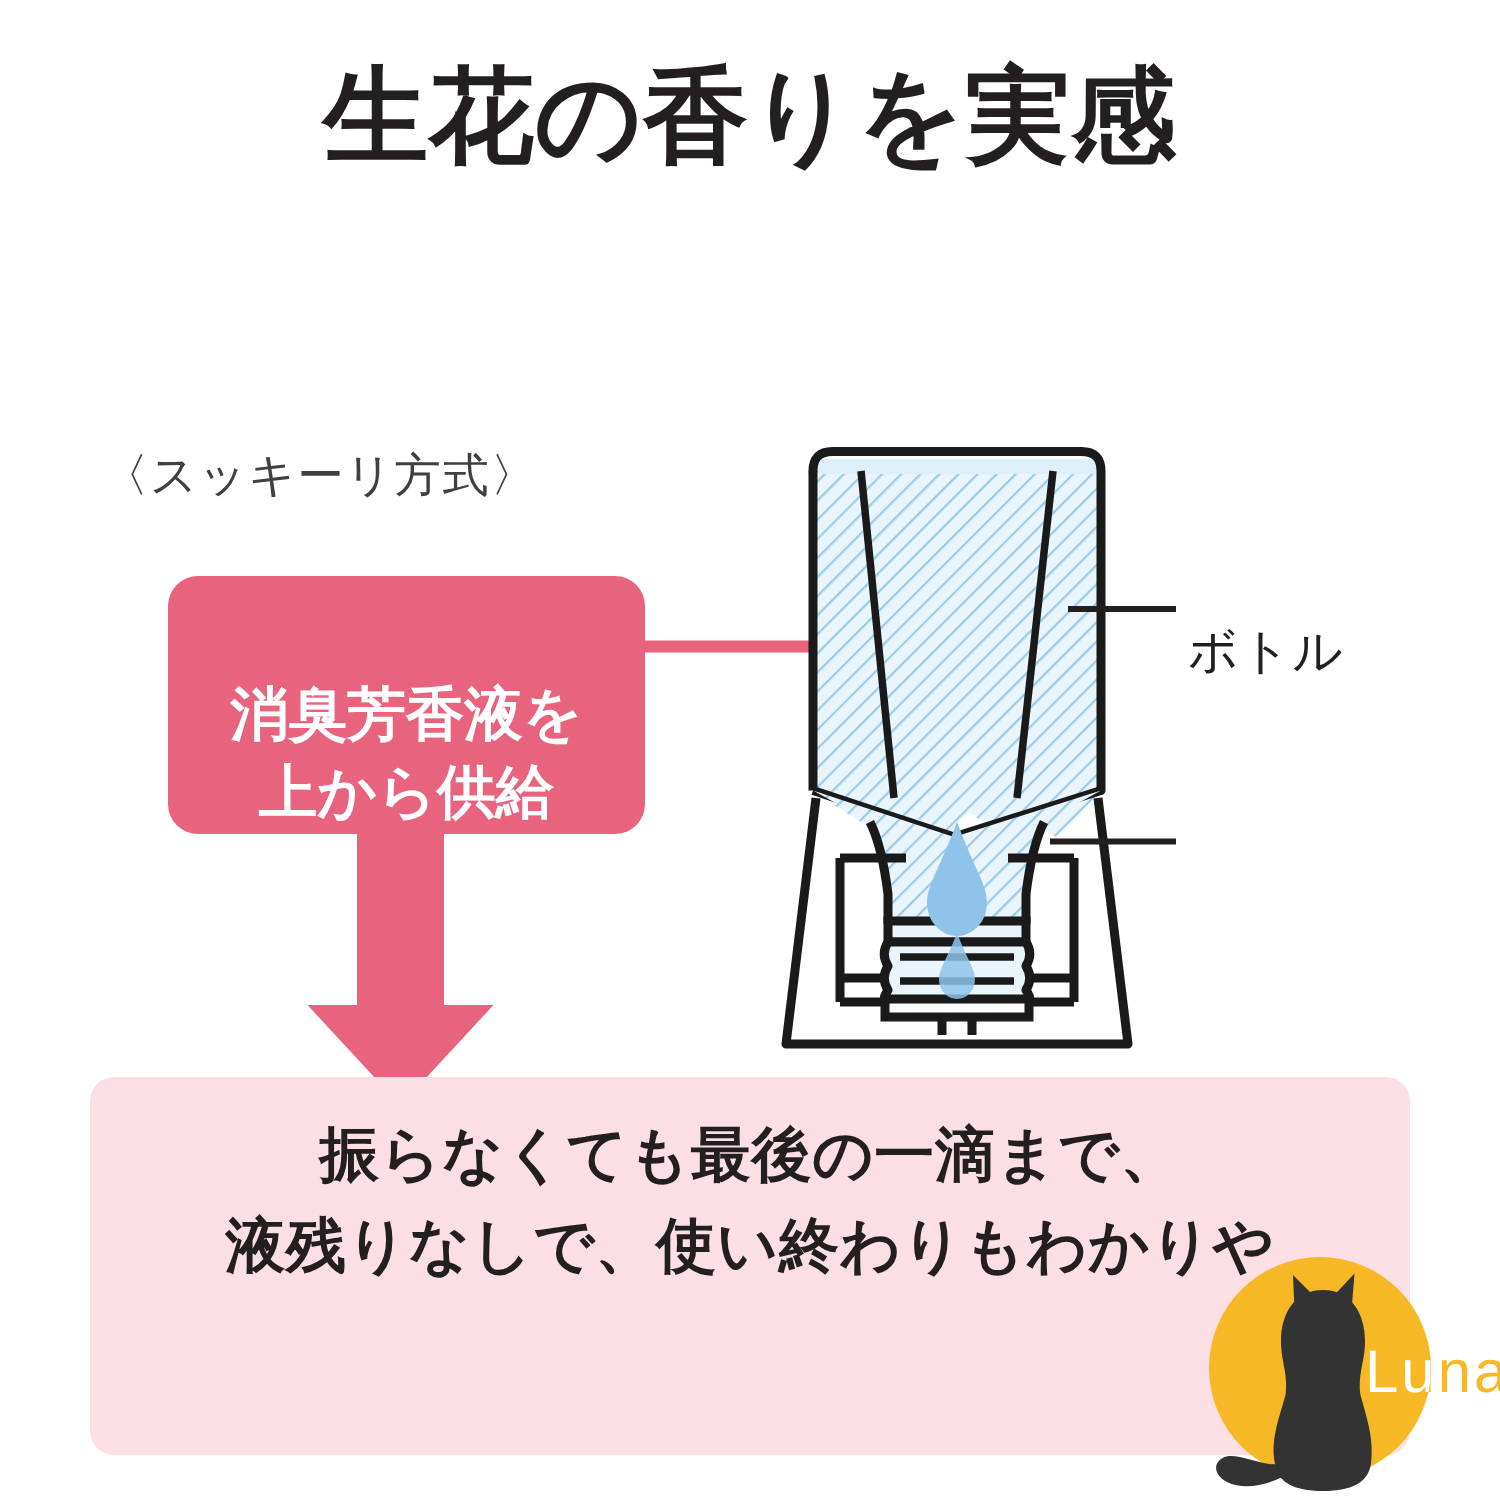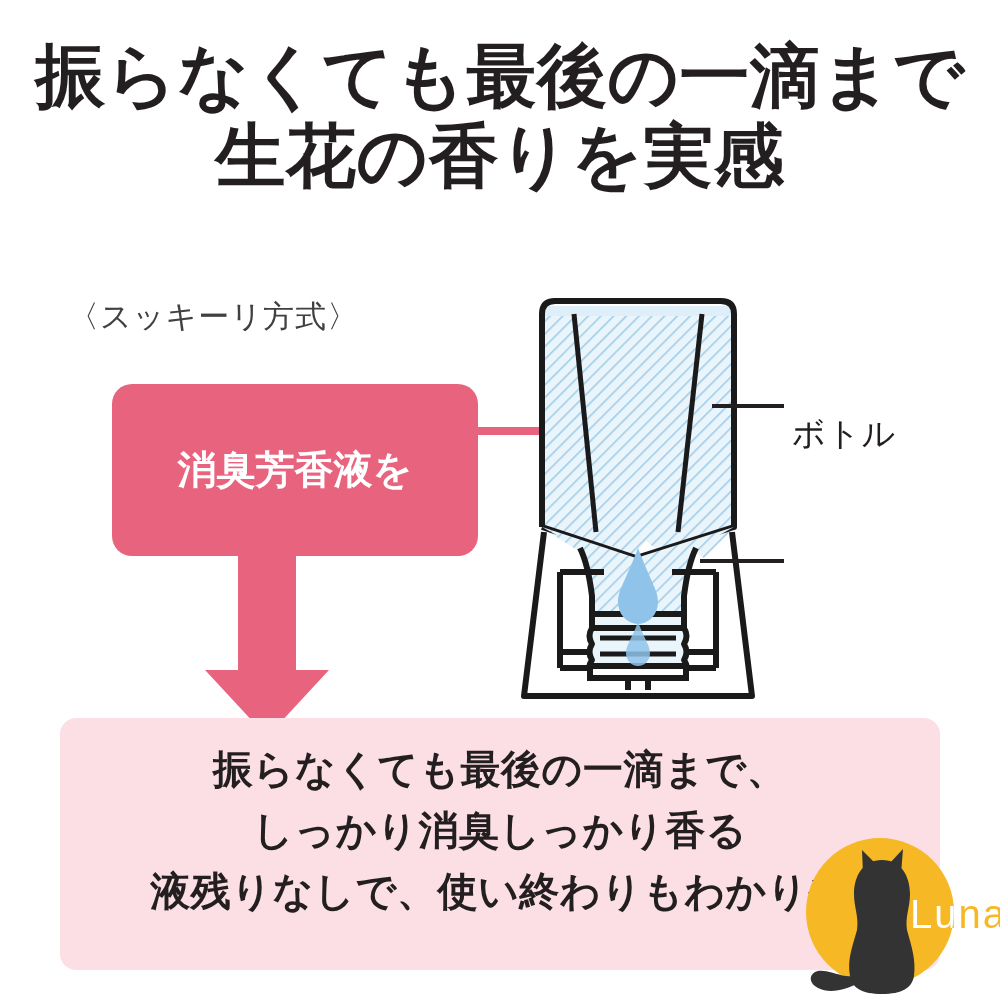--- a/index.html
+++ b/index.html
@@ -50,28 +50,28 @@
     color: #404040;
     font-family: "Liberation Sans", "DejaVu Sans", sans-serif;
     letter-spacing: 1px;
   }
 
   
   .callout {
     position: absolute;
     left: 112px;
     top: 384px;
-    width: 366px;
+    width: 318px;
     height: 172px;
     background: #E8647E;
     border-radius: 20px;
     display: flex;
     flex-direction: column;
     align-items: center;
-    justify-content: center;
+    justify-content: flex-end;
     color: #ffffff;
     font-family: "Liberation Serif", "DejaVu Serif", serif;
     font-weight: bold;
     font-size: 39px;
     line-height: 1.35;
     box-sizing: border-box;
   }
   .callout span { display: block; }
 
   
@@ -154,30 +154,30 @@
 
   
   .logo { position: absolute; left: 806px; top: 836px; }
 </style>
 </head>
 <body>
 
 <div id="canvas">
 
   <div class="headline">
-    <span class="l1">振らなくても最後の一滴まで</span>
     <span class="l2">生花の香りを実感</span>
   </div>
 
   <div class="method-label">〈スッキーリ方式〉</div>
 
   <div class="connector"></div>
 
   <div class="callout">
     <span>消臭芳香液を</span>
+    <span>上から供給</span>
   </div>
 
   <div class="arrow-stem"></div>
   <div class="arrow-head"></div>
 
   <div class="product">
     <svg width="240" height="420" viewBox="0 0 240 420" xmlns="http://www.w3.org/2000/svg">
       <defs>
         <pattern id="hatch" width="9" height="9" patternTransform="rotate(45)" patternUnits="userSpaceOnUse">
           <rect width="9" height="9" fill="#E9F4FB"></rect>
@@ -230,21 +230,20 @@
   </div>
 
   <div class="lead-line bottle"></div>
   <div class="side-label bottle">ボトル</div>
 
   <div class="lead-line lower"></div>
 
   <div class="bottom-panel"></div>
   <div class="bottom-text">
     <span>振らなくても最後の一滴まで、</span>
-    <span>しっかり消臭しっかり香る</span>
     <span>液残りなしで、使い終わりもわかりや</span>
   </div>
 
   <div class="logo">
     <svg width="194" height="164" viewBox="0 0 194 164" xmlns="http://www.w3.org/2000/svg">
       <defs>
         <clipPath id="circClip">
             <circle cx="74" cy="76" r="74"></circle>
           </clipPath>
       </defs>

